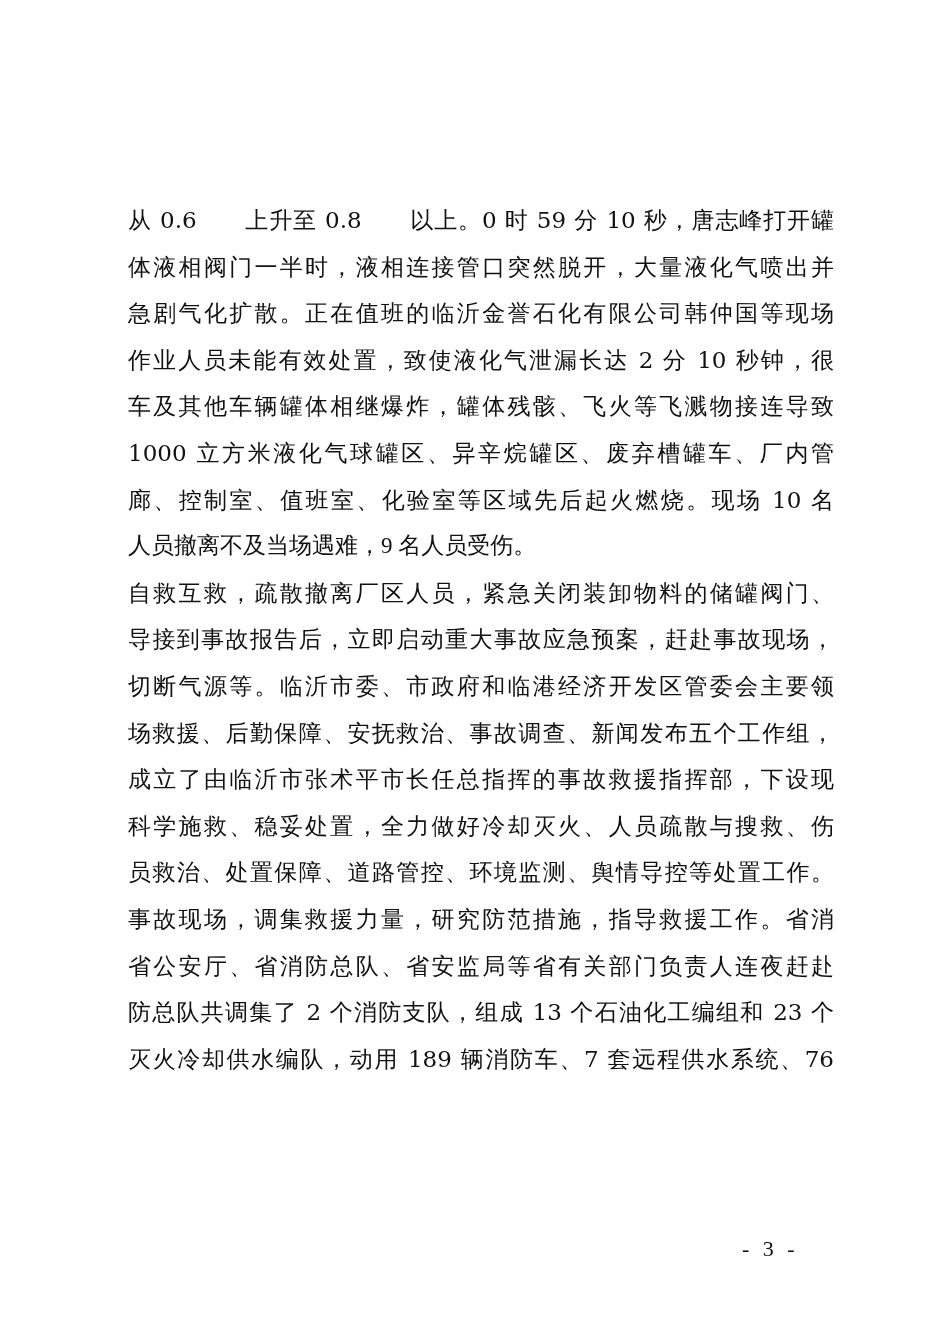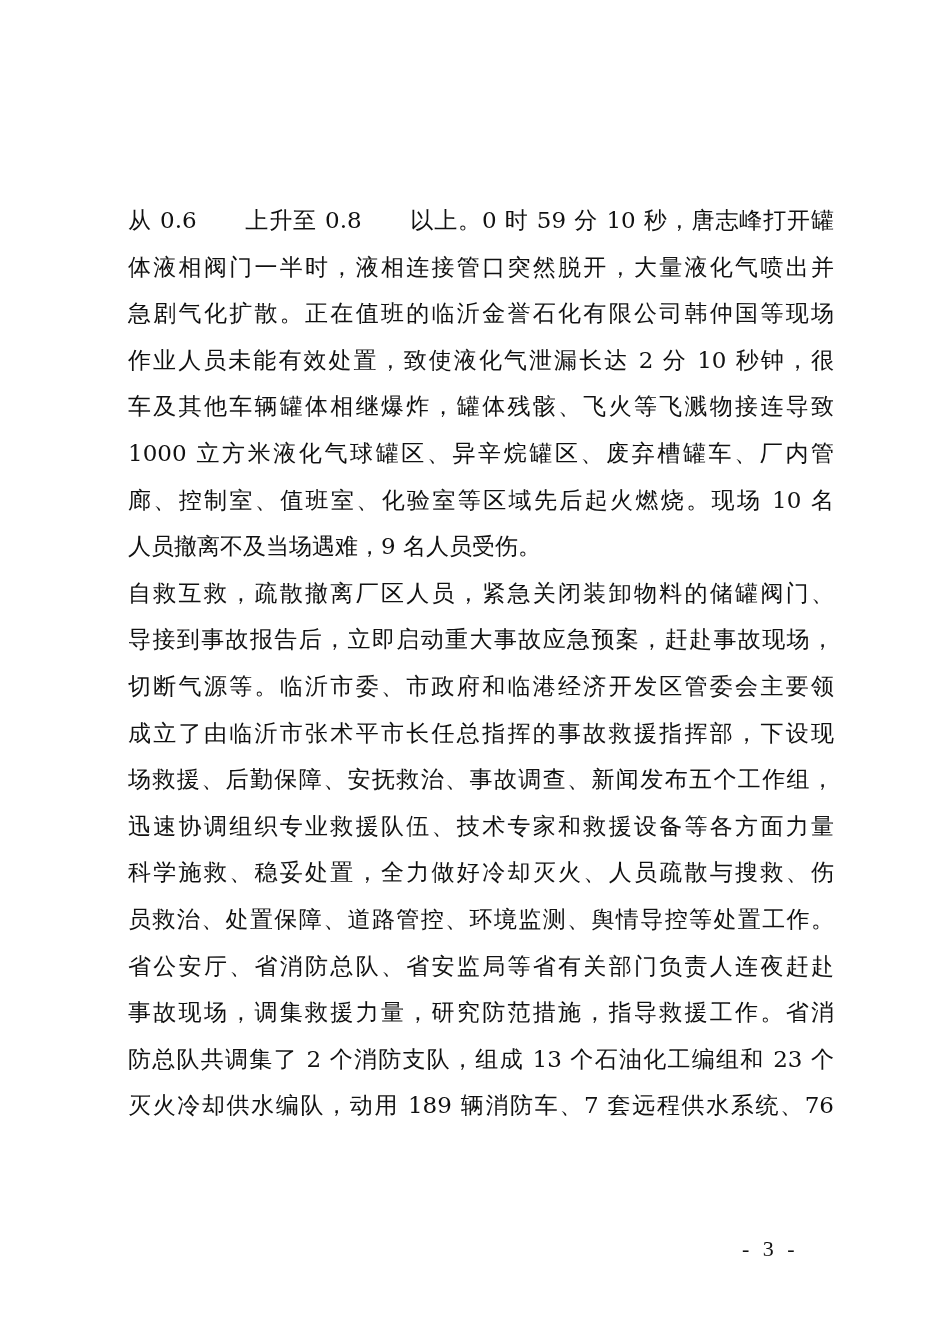--- a/index.html
+++ b/index.html
@@ -2,21 +2,21 @@
 <html><head>
 <meta charset="utf-8">
 <style>
   html, body { margin: 0; padding: 0; background: #ffffff; }
   body { width: 950px; height: 1344px; position: relative; overflow: hidden;
          font-family: "DejaVu Serif", "Liberation Serif", serif; color: #111; }
   .page { position: absolute; left: 0; top: 0; width: 950px; height: 1344px; background: #fff; margin-top: 40px; }
   .body-text { position: absolute; left: 128px; top: 157px; width: 706px; }
   .line { height: 46.6px; line-height: 46.6px; font-size: 23px; white-space: nowrap;
           text-align: justify; text-align-last: justify; letter-spacing: 0; }
-  .line.last { text-align-last: left; }
+  .line.last { text-align-last: left; font-family: Liberation Serif, serif; }
   .line.indent { padding-left: 46px; }
   .page-number { position: absolute; left: 742px; top: 1196px; font-size: 22px;
                  font-family: "Liberation Serif", serif; letter-spacing: 4px; }
 </style>
 </head>
 <body>
 
 <div class="page">
   <div class="body-text">
 
@@ -25,24 +25,23 @@
     <div class="line">急剧气化扩散。正在值班的临沂金誉石化有限公司韩仲国等现场</div>
     <div class="line">作业人员未能有效处置，致使液化气泄漏长达 2 分 10 秒钟，很</div>
     <div class="line">车及其他车辆罐体相继爆炸，罐体残骸、飞火等飞溅物接连导致</div>
     <div class="line">1000 立方米液化气球罐区、异辛烷罐区、废弃槽罐车、厂内管</div>
     <div class="line">廊、控制室、值班室、化验室等区域先后起火燃烧。现场 10 名</div>
     <div class="line last">人员撤离不及当场遇难，9 名人员受伤。</div>
 
     <div class="line">自救互救，疏散撤离厂区人员，紧急关闭装卸物料的储罐阀门、</div>
     <div class="line">导接到事故报告后，立即启动重大事故应急预案，赶赴事故现场，</div>
     <div class="line">切断气源等。临沂市委、市政府和临港经济开发区管委会主要领</div>
+    <div class="line">场救援、后勤保障、安抚救治、事故调查、新闻发布五个工作组，</div>
     <div class="line">成立了由临沂市张术平市长任总指挥的事故救援指挥部，下设现</div>
-    <div class="line">场救援、后勤保障、安抚救治、事故调查、新闻发布五个工作组，</div>
-    <div class="line">迅速协调组织专业救援队伍、技术专家和救援设备等各方面力量</div>
     <div class="line">科学施救、稳妥处置，全力做好冷却灭火、人员疏散与搜救、伤</div>
     <div class="line">员救治、处置保障、道路管控、环境监测、舆情导控等处置工作。</div>
+    <div class="line">事故现场，调集救援力量，研究防范措施，指导救援工作。省消</div>
     <div class="line">省公安厅、省消防总队、省安监局等省有关部门负责人连夜赶赴</div>
-    <div class="line">事故现场，调集救援力量，研究防范措施，指导救援工作。省消</div>
     <div class="line">防总队共调集了 2 个消防支队，组成 13 个石油化工编组和 23 个</div>
     <div class="line">灭火冷却供水编队，动用 189 辆消防车、7 套远程供水系统、76</div>
   </div>
   <div class="page-number">- 3 -</div>
 </div>
 
 </body></html>

